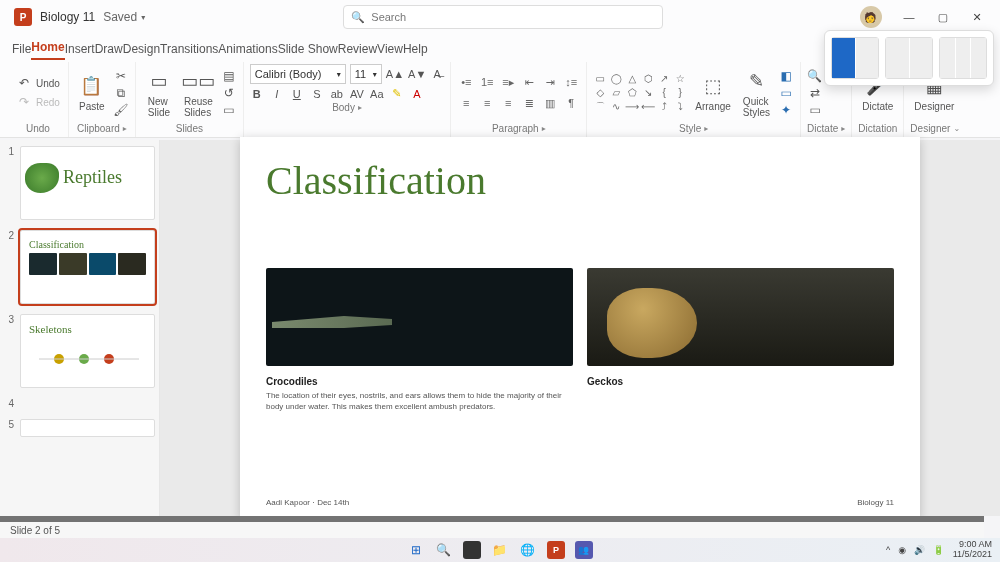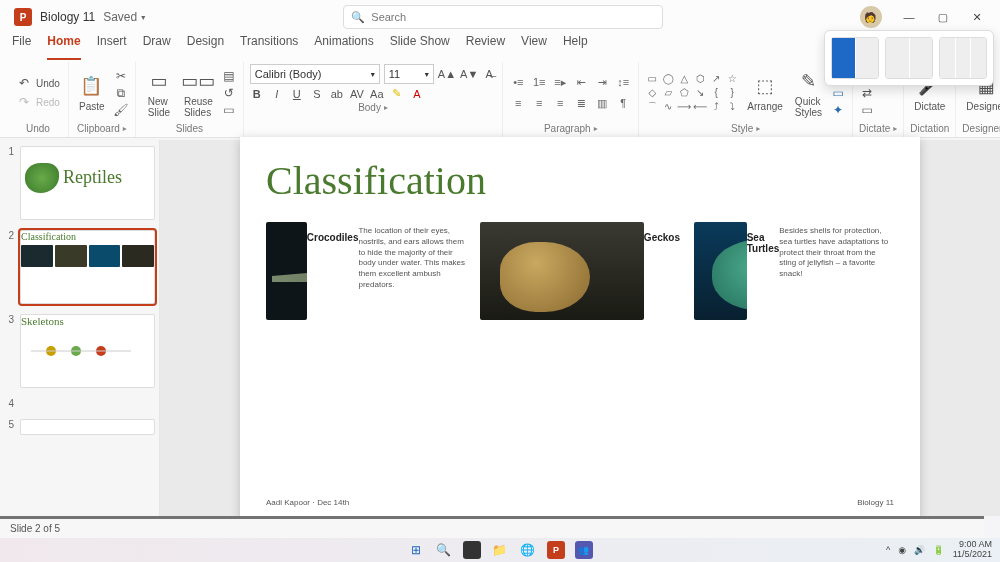--- a/index.html
+++ b/index.html
@@ -11,21 +11,21 @@
   .doc-title { font-size: 12px; margin-right: 4px; }
   .saved-badge { font-size: 12px; color: #666; margin-left: 4px; }
   .chev-down { font-size: 8px; color:#666; margin-left:4px; }
   .title-spacer { flex: 1; display:flex; justify-content:center; }
   .searchbox { width: 320px; height: 24px; border: 1px solid #ddd; border-radius: 4px; background:#fff; display:flex; align-items:center; padding:0 8px; color:#777; gap:6px;}
   .win-controls { display:flex; gap:0; margin-left:auto; }
   .win-btn { width: 34px; height: 28px; display:flex; align-items:center; justify-content:center; color:#444; }
   .avatar { width:22px; height:22px; border-radius:50%; background:#d8c9a8; margin-right:10px; overflow:hidden; display:flex;align-items:center;justify-content:center;font-size:10px;}
   
   
-  .tabrow { height: 26px; display:flex; padding: 0 12px; gap: 16px; background:#fcfcfd; border-bottom: none; font-size:12px; color:#555;}
+  .tabrow { height: 26px; display:flex; align-items:flex-end; padding: 0 12px; gap: 0; background:#fcfcfd; border-bottom: none; font-size:12px; color:#555;}
   .tab { padding-bottom:4px; cursor:default; }
   .tab.file { color:#555; }
   .tab.active { color:#c43e1c; border-bottom: 2px solid #c43e1c; font-weight:600;}
   .tabrow-right { margin-left:auto; display:flex; align-items:center; gap:4px; }
   .pres-badge { width:20px;height:20px;border-radius:50%;border:1px solid;display:flex;align-items:center;justify-content:center;font-size:8px;font-weight:bold;}
   .pres-btn { height:22px; border:1px solid #ddd; border-radius:4px; padding:0 6px; display:flex; align-items:center; gap:4px; font-size:11px; background:#fff;}
   
   
   .snap-overlay { position:absolute; top:30px; right:6px; width:170px; height:56px; background:#fff; border:1px solid #ddd; border-radius:6px; box-shadow:0 4px 12px rgba(0,0,0,.15); display:flex; gap:6px; padding:6px; z-index:50;}
   .snap-opt { flex:1; border:1px solid #ddd; border-radius:3px; display:flex; gap:1px;}
@@ -50,38 +50,38 @@
   .para-grid { display:grid; grid-template-columns:repeat(6,18px); grid-auto-rows:18px; gap:3px;}
   .pcell { display:flex;align-items:center;justify-content:center;color:#666;font-size:11px;}
   .shapes-grid { display:grid; grid-template-columns:repeat(6,14px); grid-auto-rows:12px; gap:2px;}
   .scell{font-size:10px;color:#666;display:flex;align-items:center;justify-content:center;}
   
   
   .main { position:absolute; top:140px; left:0; right:0; bottom:46px; display:flex; background:#f0f0f0;}
   .thumbs { width:160px; background:#f6f6f6; border-right:1px solid #e6e6e6; overflow:hidden; padding:6px 4px;}
   .thumb-wrap { display:flex; gap:6px; margin-bottom:10px;}
   .thumb-num { width:10px; font-size:10px; color:#666; text-align:right;}
-  .thumb { flex:1; height:74px; background:#fff; border:1px solid #ddd; border-radius:2px; padding:0; position:relative; font-size:8px; overflow:hidden;}
+  .thumb { flex:1; height:74px; background:#fff; border:1px solid #ddd; border-radius:2px; padding:8px; position:relative; font-size:8px; overflow:hidden;}
   .thumb.sel { outline:2px solid #c43e1c; }
   .thumb .t-title { font-family:Georgia,serif; color:#4a7a2e;}
   .thumb-row { display:flex; gap:2px; margin-top:3px;}
   .thumb-img { flex:1; height:22px; background:#1a2a2e; border-radius:1px;}
   
   .canvas-area { flex:1; display:flex; align-items:center; justify-content:center; background:#eaeaea;}
   .slide { width:680px; height:382px; background:#fff; box-shadow:0 2px 10px rgba(0,0,0,.2); padding:20px 26px 12px 26px; display:flex; flex-direction:column;}
   .slide-title { font-family:Georgia,'Times New Roman',serif; font-size:40px; color:#4a7a2e; font-weight:400;}
   .cards { display:flex; gap:14px; margin-top:18px; flex:1;}
-  .card { flex:1; display:flex; flex-direction:row;}
+  .card { flex:1; display:flex; flex-direction:column;margin-top:46px;}
   .card-img { width:100%; height:98px; background:#0d1518; border-radius:2px; position:relative; overflow:hidden;}
   .card-h { font-size:10px; font-weight:600; margin-top:10px; color:#222;}
   .card-p { font-size:8px; color:#555; line-height:1.35; margin-top:4px;}
   .slide-foot { display:flex; justify-content:space-between; font-size:8px; color:#555; margin-top:6px;}
   
   
-  .status { position:absolute; left:0; right:16px; bottom:24px; height:22px; background:#f7f7f7; border-top:3px solid #737373; display:flex; align-items:center; padding:0 10px; font-size:10px; color:#555; gap:12px;}
+  .status { position:absolute; left:0; right:16px; bottom:24px; height:22px; background:#f7f7f7; border-top:6px solid #737373; display:flex; align-items:center; padding:0 10px; font-size:10px; color:#555; gap:12px;}
   .status-right { margin-left:auto; display:flex; align-items:center; gap:10px;}
   .view-btn { width:16px;height:14px;border:1px solid #999; display:inline-block;}
   
   
   .taskbar { position:absolute; bottom:0; left:0; right:0; height:24px; background:linear-gradient(90deg,#f0e8ec,#eaf0f5); display:flex; align-items:center; justify-content:center; gap:10px;}
   .task-icn { width:18px; height:18px; border-radius:3px; display:flex;align-items:center;justify-content:center;font-size:12px;}
   .tray { position:absolute; right:8px; display:flex; align-items:center; gap:8px; font-size:9px; color:#444;}
   
   
   .croc { position:absolute; left:6px; top:36px; width:120px; height:30px; background:linear-gradient(90deg,#7a8a6e,#5a6a52); clip-path:polygon(0 60%,60% 40%,100% 50%,100% 70%,60% 80%,0 80%); }
@@ -201,25 +201,25 @@
         <span class="icn">▤</span>
         <span class="icn">↺</span>
         <span class="icn">▭</span>
       </div>
     </div>
     <div class="group-label">Slides</div>
   </div>
 
   <div class="group" style="flex-direction:column">
     <div class="font-row">
-      <div class="combo" style="width:130px">
+      <div class="combo" style="width:96px">
           <span>Calibri (Body)</span>
           <span style="margin-left:auto;font-size:8px">▾</span>
         </div>
-      <div class="combo" style="width:50px">
+      <div class="combo" style="width:32px">
           <span>11</span>
           <span style="margin-left:auto;font-size:8px">▾</span>
         </div>
       <span class="fmt-btn">A▲</span>
       <span class="fmt-btn">A▼</span>
       <span class="fmt-btn">A̶</span>
     </div>
     <div class="fmt-row">
       <span class="fmt-btn" style="font-weight:bold">B</span>
       <span class="fmt-btn" style="font-style:italic">I</span>
@@ -393,27 +393,20 @@
             </div>
           <div class="card-h">Crocodiles</div>
           <div class="card-p">The location of their eyes, nostrils, and ears allows them to hide the majority of their body under water. This makes them excellent ambush predators.</div>
         </div>
         <div class="card">
           <div class="card-img rock">
               <div class="gecko-body"></div>
             </div>
           <div class="card-h">Geckos</div>
         </div>
-        <div class="card">
-          <div class="card-img ocean">
-              <div class="turtle-body"></div>
-            </div>
-          <div class="card-h">Sea Turtles</div>
-          <div class="card-p">Besides shells for protection, sea turtles have adaptations to protect their throat from the sting of jellyfish – a favorite snack!</div>
-        </div>
       </div>
       <div class="slide-foot">
         <span>Aadi Kapoor · Dec 14th</span>
         <span>Biology 11</span>
       </div>
     </div>
   </div>
 </div>
 
 <div class="status">

